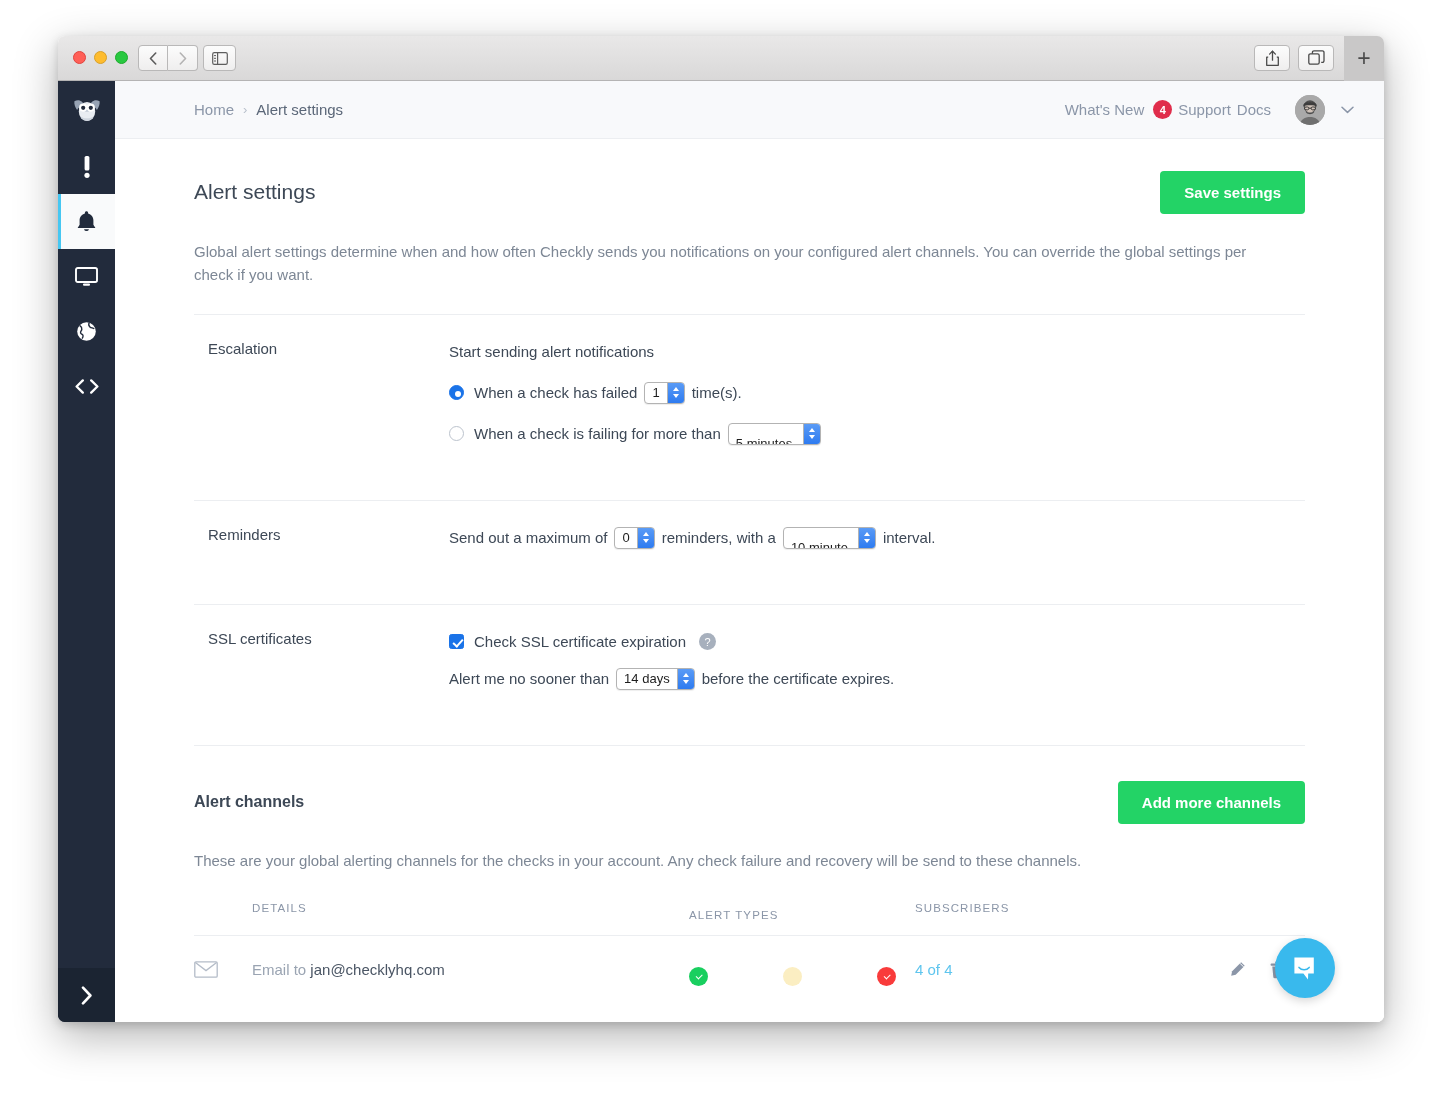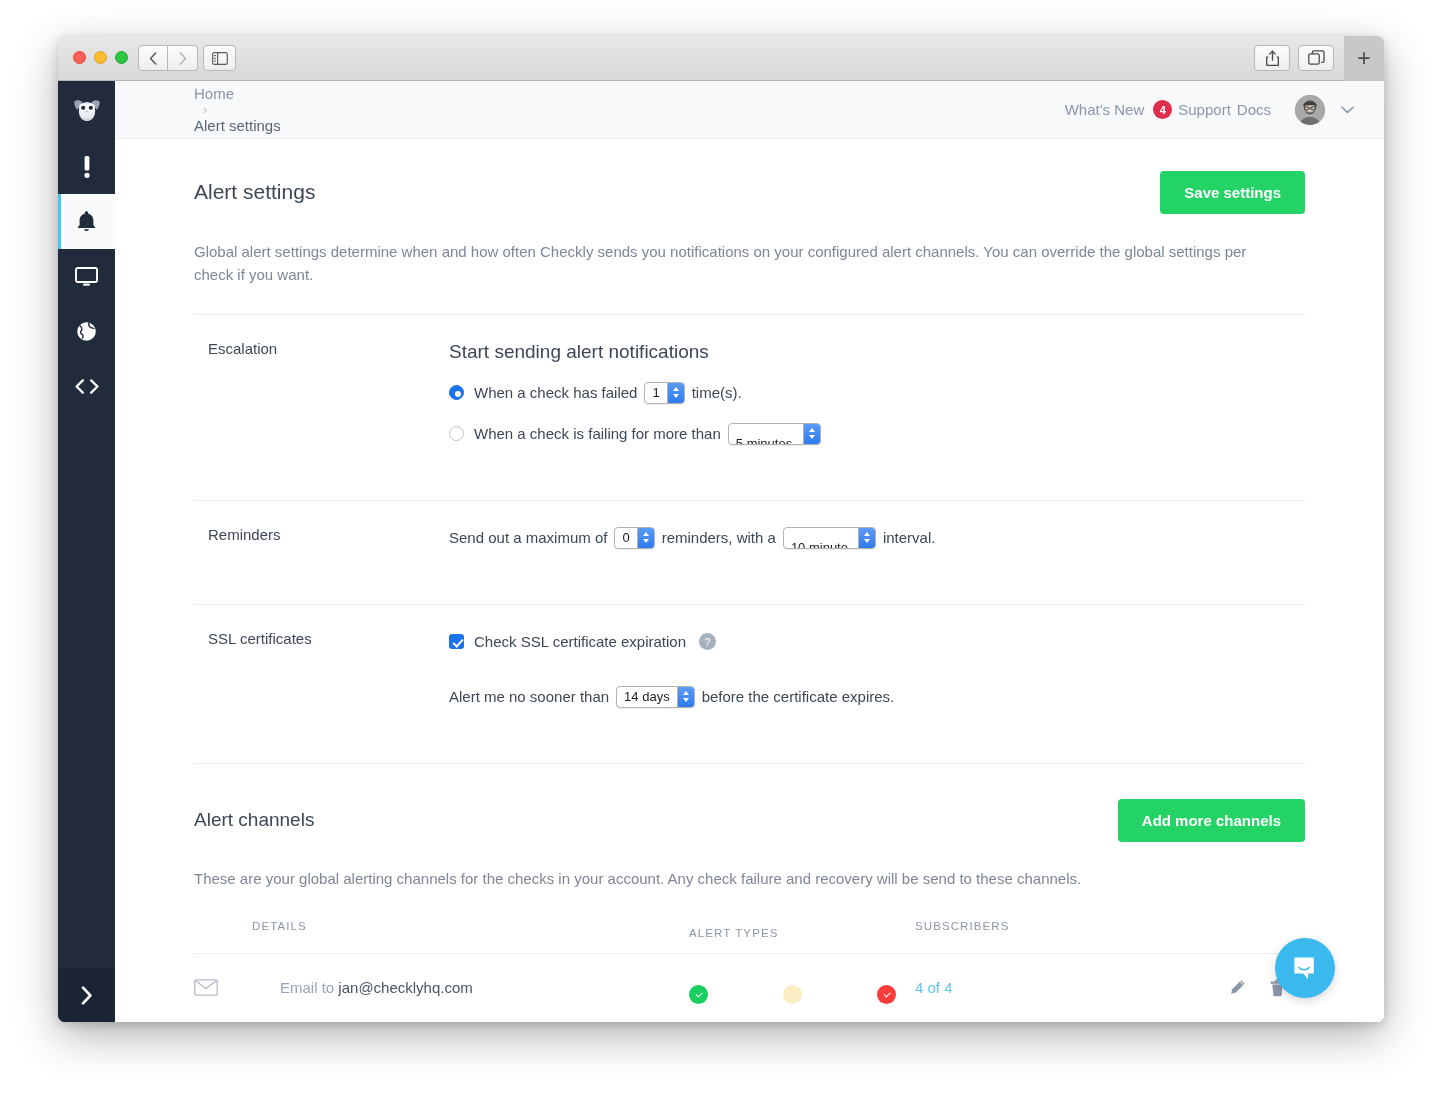--- a/index.html
+++ b/index.html
@@ -145,21 +145,21 @@
     min-width: 0;
   }
 
   #topbar {
     height: 58px;
     background: #f8f9fb;
     border-bottom: 1px solid #eceef1;
     display:flex; align-items:center;
     padding: 0 30px 0 79px;
   }
-  #breadcrumb { display:flex; align-items:flex-start; font-size: 15px; flex-direction: column; }
+  #breadcrumb { display:flex; align-items:center; font-size: 15px; }
   .crumb { color: #8b96a8; }
   .crumb.current { color: #5b6778; }
   .crumb-sep { color: #b7bfcb; margin: 0 9px; font-size: 13px; }
 
   #topbar-right {
     margin-left:auto; display:flex; align-items:center; gap: 0;
   }
   .top-link {
     font-size: 15px; color: #8b96a8; margin-left: 6px;
   }
@@ -224,21 +224,21 @@
     width: 241px; flex: 0 0 241px;
     font-size: 15px; color: #3d4856;
     padding-top: 1px;
   }
   .setting-body { flex: 1; font-size: 15px; color: #3d4856; }
   .setting-line {
     display:flex; align-items:center;
     min-height: 26px;
   }
   .setting-line + .setting-line { margin-top: 15px; }
-  .sub-head { color:#3d4856; font-size: 19px; }
+  .sub-head { color:#3d4856; font-size: 15px; }
 
   
   .radio {
     width: 15px; height: 15px; border-radius: 50%;
     border: 1px solid #bcc3cd; background:#fff;
     margin-right: 10px; flex:0 0 15px;
     position: relative;
   }
   .radio.checked {
     background:#1a73e8; border-color:#1a73e8;
@@ -299,21 +299,21 @@
     width: 17px; height: 17px; border-radius:50%;
     background: #a7b0bd; color:#fff; font-size: 11px;
     margin-left: 13px;
   }
 
   
   #channels-head {
     display:flex; align-items:center;
     padding-top: 35px;
   }
-  #channels-title { font-size: 19px; color:#3d4856; font-weight:400; margin:0; }
+  #channels-title { font-size: 16px; color:#3d4856; font-weight:700; margin:0; }
   #channels-desc {
     margin: 28px 0 0 0;
     font-size: 15px; color:#7d8795;
   }
 
   #channels-table { width: 100%; margin-top: 26px; }
   .th-row {
     display:flex; align-items:center;
     padding: 0 0 14px 0;
     border-bottom: 1px solid #eceef1;
@@ -323,21 +323,21 @@
   }
   .col-details { width: 495px; flex:0 0 495px; padding-left: 58px;}
   .col-alert   { width: 226px; flex:0 0 226px;margin-top:14px; }
   .col-subs    { width: 240px; flex:0 0 240px; }
   .col-actions { flex:1; display:flex; justify-content:flex-end; padding-right: 20px; gap: 24px;}
 
   .tr-row {
     display:flex; align-items:center;
     height: 68px;
   }
-  .tr-row .col-details { display:flex; align-items:flex-start; padding-left: 0; gap: 28px; }
+  .tr-row .col-details { display:flex; align-items:flex-start; padding-left: 0; }
   #mail-icon-wrap { width: 58px; flex:0 0 58px; display:flex; align-items:center; }
   .channel-text { font-size: 15px; }
   .channel-text .muted { color: #9aa4b2; }
   .channel-text .strong { color: #4a5564; }
 
   .alert-dots { display:flex; align-items:center; }
   .dot {
     width: 19px; height: 19px; border-radius:50%;
     display:flex; align-items:center; justify-content:center;
     margin-right: 75px;
@@ -587,21 +587,21 @@
           <div class="divider"></div>
 
           <div class="setting-row">
             <div class="setting-label">SSL certificates</div>
             <div class="setting-body">
               <div class="setting-line">
                 <span class="checkbox checked"></span>
                 <span>Check SSL certificate expiration</span>
                 <span class="help-badge">?</span>
               </div>
-              <div class="setting-line" style="margin-top:29px">
+              <div class="setting-line" style="margin-top:11px">
                 <span>Alert me no sooner than</span>
                 <span class="mac-select">
                   <span class="val">14 days</span>
                   <span class="arrows">
                       <span class="up"></span>
                       <span class="down"></span>
                     </span>
                 </span>
                 <span>before the certificate expires.</span>
               </div>

